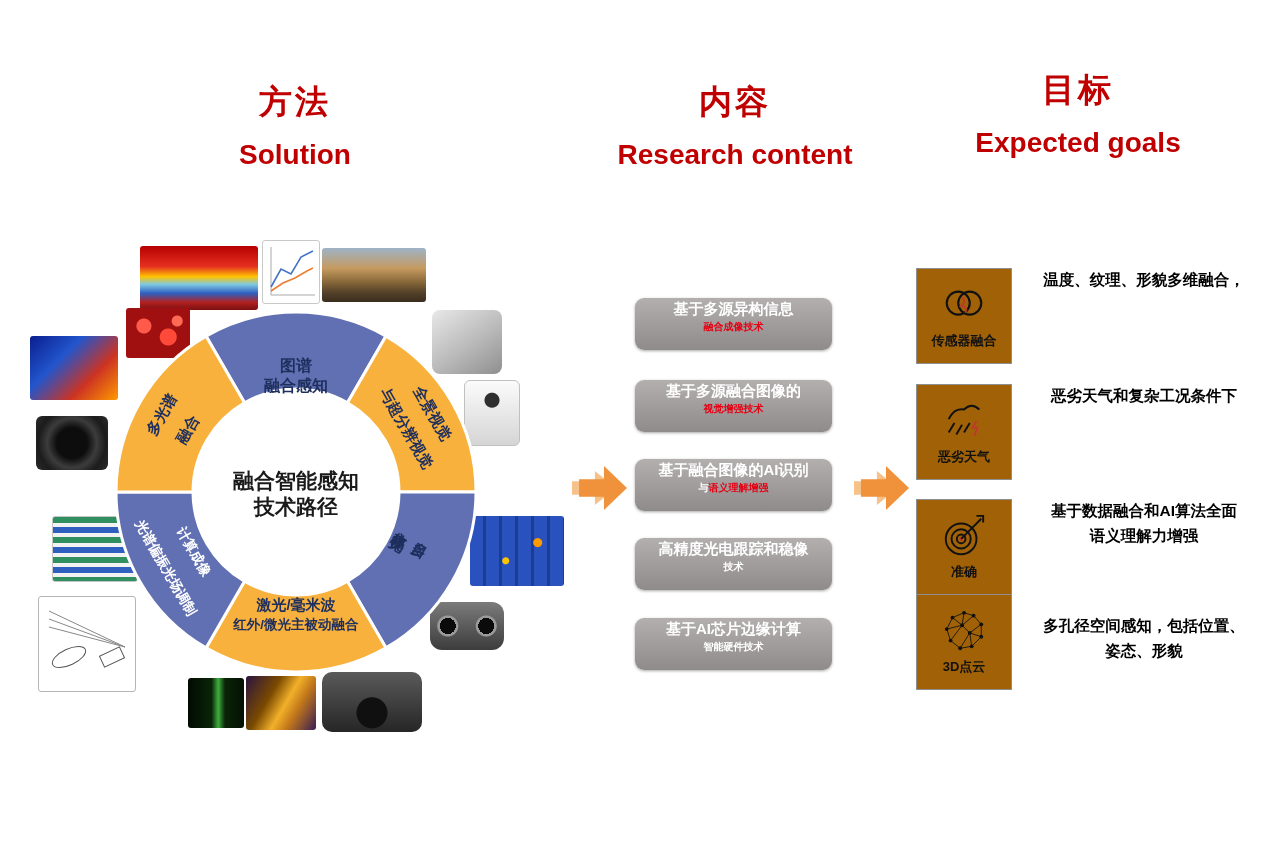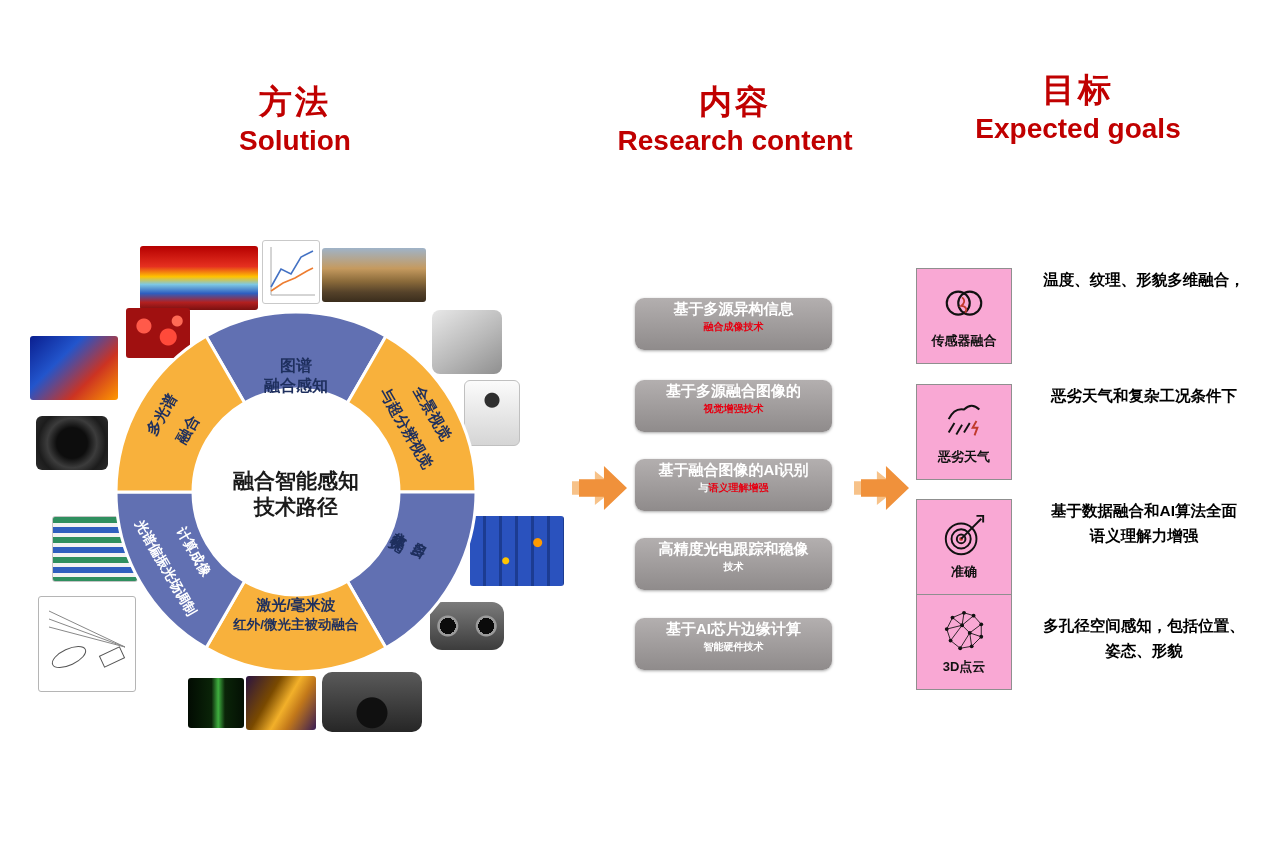--- a/index.html
+++ b/index.html
@@ -2,21 +2,21 @@
 <html><head>
 <meta charset="utf-8">
 <style>
   html,body{margin:0;padding:0;background:#ffffff;}
   #slide{position:relative;width:1268px;height:866px;background:#fff;overflow:hidden;
          font-family:"Liberation Sans","DejaVu Sans",sans-serif;}
 
   
   .col-header{position:absolute;text-align:center;color:#c00000;font-weight:bold;z-index:4;}
   .col-header .zh{font-size:33px;letter-spacing:3px;line-height:1.1;}
-  .col-header .en{font-size:28px;margin-top:6px;line-height:1.1;}
+  .col-header .en{font-size:28px;margin-top:20px;line-height:1.1;}
   .h-solution{left:165px;top:84px;width:260px;}
   .h-content{left:585px;top:84px;width:300px;}
   .h-goals{left:928px;top:72px;width:300px;}
 
   
   .ring-wrap{position:absolute;left:111px;top:307px;z-index:2;}
   .vlabel{position:absolute;left:395px;top:527px;z-index:3;writing-mode:vertical-rl;
           font-weight:bold;font-size:15px;color:#1e2f5e;letter-spacing:2px;line-height:1.5;
           transform:rotate(30deg);}
 
@@ -49,21 +49,21 @@
   .rbox .l2 .r{color:#e60012;}
 
   
   .arrow{position:absolute;width:56px;height:44px;z-index:2;}
   .arrow .a-back,.arrow .a-front{position:absolute;
         clip-path:polygon(0 30%,52% 30%,52% 0,100% 50%,52% 100%,52% 70%,0 70%);}
   .arrow .a-back{left:0;top:5px;width:44px;height:34px;background:#f7c289;}
   .arrow .a-front{left:7px;top:0;width:48px;height:44px;background:#f0913b;}
 
   
-  .gbox{position:absolute;left:916px;width:96px;height:96px;border:1.6px solid #8f8f8f;background:#f9a8d4;
+  .gbox{position:absolute;left:916px;width:96px;height:96px;border:1.6px solid #8f8f8f;background:#a16207;
         display:flex;flex-direction:column;align-items:center;justify-content:center;
         z-index:2;box-sizing:border-box;}
   .glabel{font-size:13px;font-weight:bold;color:#111;margin-top:4px;white-space:nowrap;}
   .gdesc{position:absolute;left:1020px;width:248px;height:96px;display:flex;align-items:flex-start;justify-content:center;
          text-align:center;font-size:15.5px;font-weight:bold;color:#000;line-height:1.6;z-index:2;}
 </style>
 </head>
 <body>
 
 <div id="slide">

